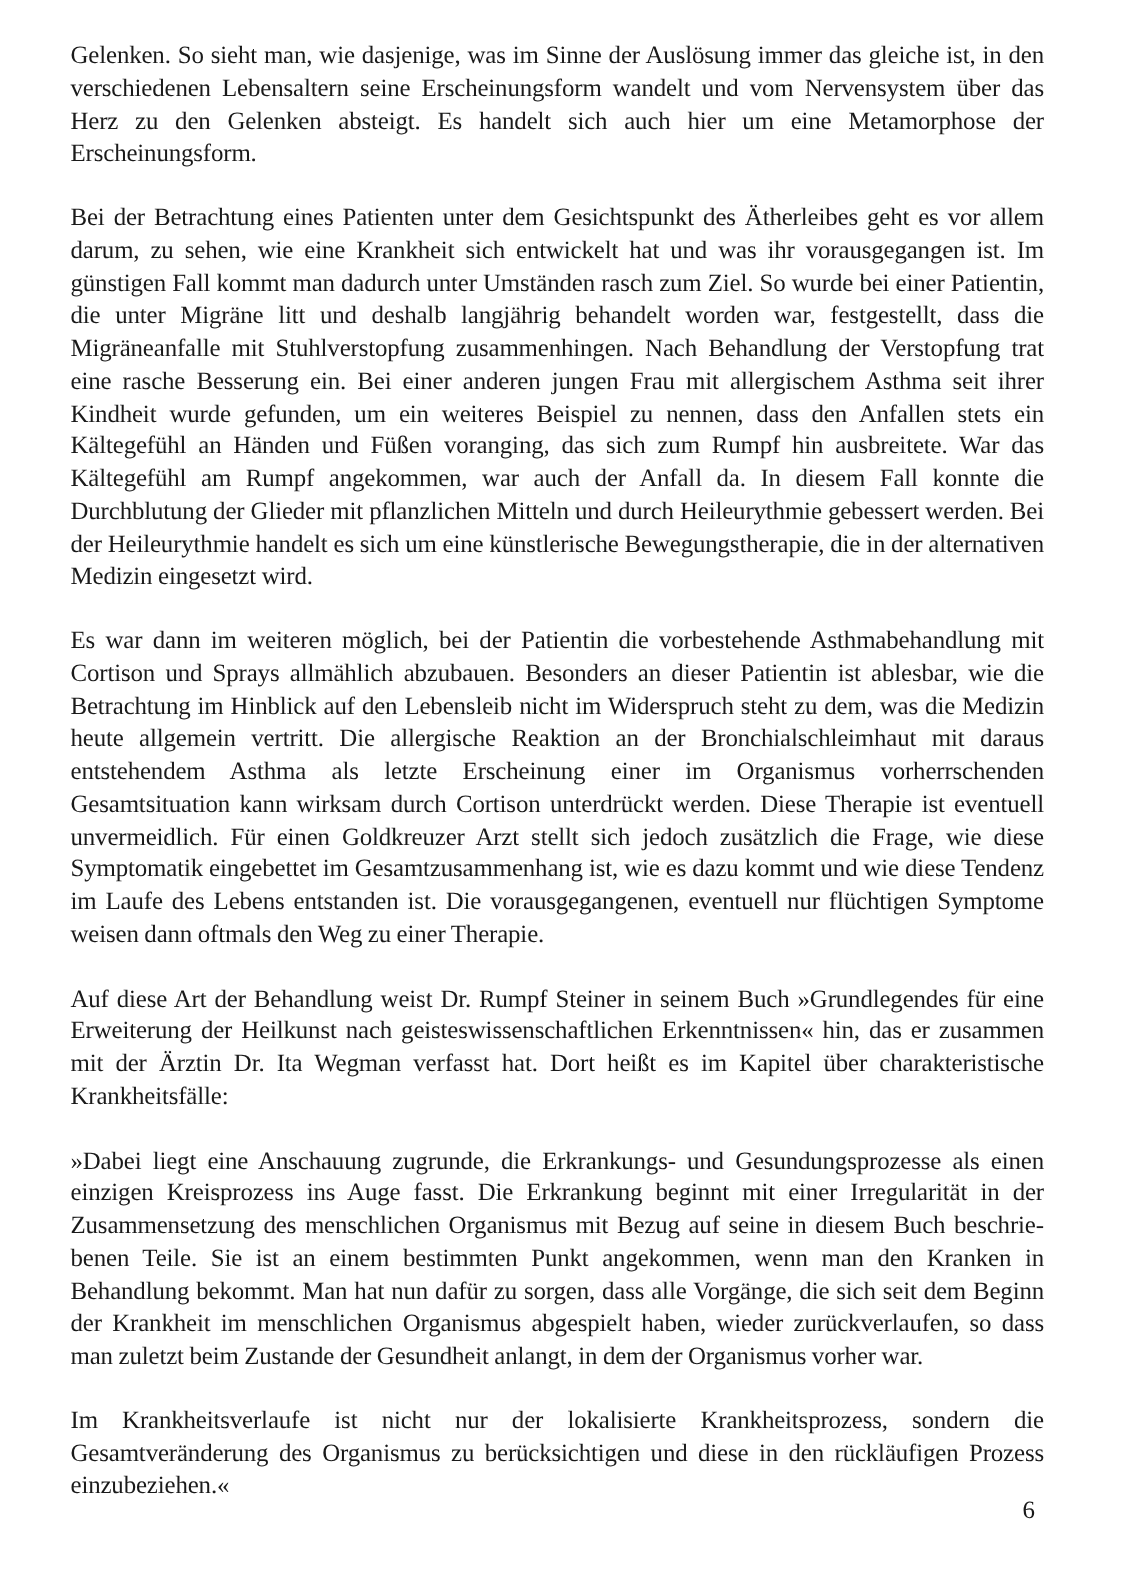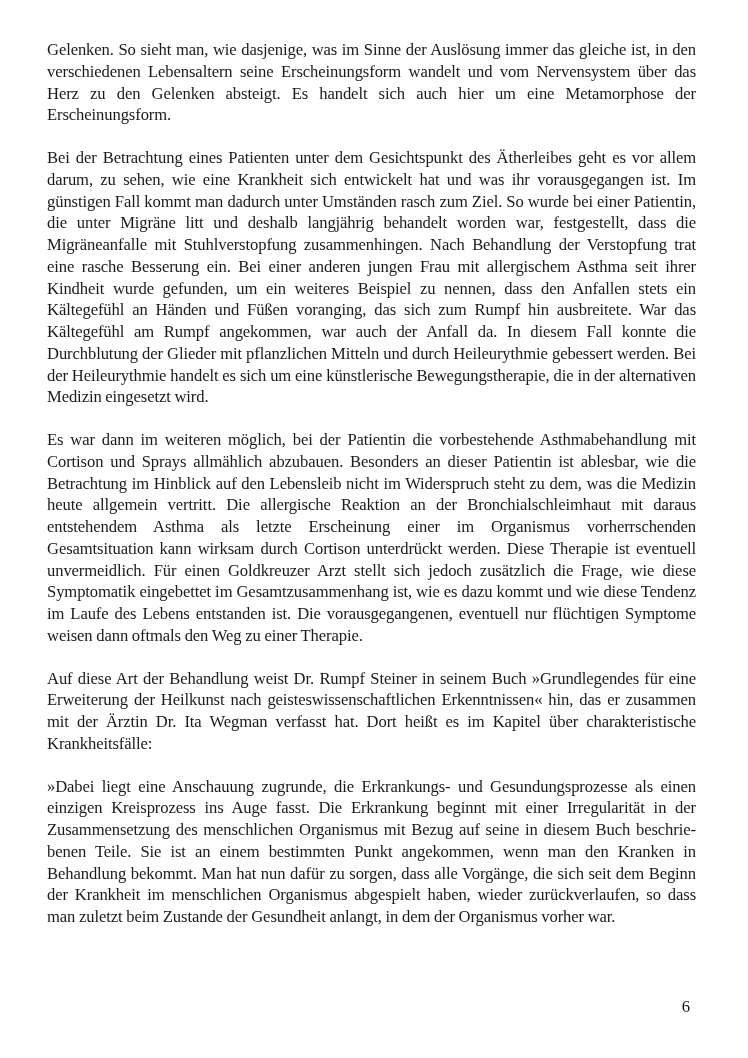--- a/index.html
+++ b/index.html
@@ -11,21 +11,21 @@
       width: 748px;
       height: 1058px;
       position: relative;
       overflow: hidden;
       font-family: "Liberation Serif", "DejaVu Serif", serif;
       color: #1a1a1a;
     }
     .page {
       position: absolute;
       left: 47px;
-      top: 39px;
+      top: 26px;
       width: 649px;
     }
     .para {
       margin: 0 0 21px 0;
       font-size: 16.6px;
       line-height: 21.75px;
       text-align: justify;
       letter-spacing: -0.1px;
       word-spacing: -0.3px;
     }
@@ -41,15 +41,16 @@
   </style>
 </head>
 <body>
 
 <div class="page">
   <p class="para">Gelenken. So sieht man, wie dasjenige, was im Sinne der Auslösung immer das gleiche ist, in den verschiedenen Lebensaltern seine Erscheinungsform wandelt und vom Nervensystem über das Herz zu den Gelenken absteigt. Es handelt sich auch hier um eine Metamorphose der Erscheinungsform.</p>
   <p class="para">Bei der Betrachtung eines Patienten unter dem Gesichtspunkt des Ätherleibes geht es vor allem darum, zu sehen, wie eine Krankheit sich entwickelt hat und was ihr vorausgegangen ist. Im günstigen Fall kommt man dadurch unter Umständen rasch zum Ziel. So wurde bei einer Patientin, die unter Migräne litt und deshalb langjährig behandelt worden war, festgestellt, dass die Migräneanfalle mit Stuhlverstopfung zusammenhingen. Nach Behandlung der Verstopfung trat eine rasche Besserung ein. Bei einer anderen jungen Frau mit allergischem Asthma seit ihrer Kindheit wurde gefunden, um ein weiteres Beispiel zu nennen, dass den Anfallen stets ein Kältegefühl an Händen und Füßen voranging, das sich zum Rumpf hin ausbreitete. War das Kältegefühl am Rumpf angekommen, war auch der Anfall da. In diesem Fall konnte die Durchblutung der Glieder mit pflanzlichen Mitteln und durch Heileurythmie gebessert werden. Bei der Heileurythmie handelt es sich um eine künstlerische Bewegungstherapie, die in der alternativen Medizin eingesetzt wird.</p>
   <p class="para">Es war dann im weiteren möglich, bei der Patientin die vorbestehende Asthmabehandlung mit Cortison und Sprays allmählich abzubauen. Besonders an dieser Patientin ist ablesbar, wie die Betrachtung im Hinblick auf den Lebensleib nicht im Widerspruch steht zu dem, was die Medizin heute allgemein vertritt. Die allergische Reaktion an der Bronchialschleimhaut mit daraus entstehendem Asthma als letzte Erscheinung einer im Organismus vorherrschenden Gesamtsituation kann wirksam durch Cortison unterdrückt werden. Diese Therapie ist eventuell unvermeidlich. Für einen Goldkreuzer Arzt stellt sich jedoch zusätzlich die Frage, wie diese Symptomatik eingebettet im Gesamtzusammenhang ist, wie es dazu kommt und wie diese Tendenz im Laufe des Lebens entstanden ist. Die vorausgegangenen, eventuell nur flüchtigen Symptome weisen dann oftmals den Weg zu einer Therapie.</p>
   <p class="para">Auf diese Art der Behandlung weist Dr. Rumpf Steiner in seinem Buch »Grundlegendes für eine Erweiterung der Heilkunst nach geisteswissenschaftlichen Erkenntnissen« hin, das er zusammen mit der Ärztin Dr. Ita Wegman verfasst hat. Dort heißt es im Kapitel über charakteristische Krankheitsfälle:</p>
   <p class="para">»Dabei liegt eine Anschauung zugrunde, die Erkrankungs- und Gesundungsprozesse als einen einzigen Kreisprozess ins Auge fasst. Die Erkrankung beginnt mit einer Irregularität in der Zusammensetzung des menschlichen Organismus mit Bezug auf seine in diesem Buch beschrie­benen Teile. Sie ist an einem bestimmten Punkt angekommen, wenn man den Kranken in Behandlung bekommt. Man hat nun dafür zu sorgen, dass alle Vorgänge, die sich seit dem Beginn der Krankheit im menschlichen Organismus abgespielt haben, wieder zurückverlaufen, so dass man zuletzt beim Zustande der Gesundheit anlangt, in dem der Organismus vorher war.</p>
+  <p class="para">Im Krankheitsverlaufe ist nicht nur der lokalisierte Krankheitsprozess, sondern die Gesamtveränderung des Organismus zu berücksichtigen und diese in den rückläufigen Prozess einzubeziehen.«</p>
 </div>
 
 <div class="page-number">6</div>
 
 </body></html>

